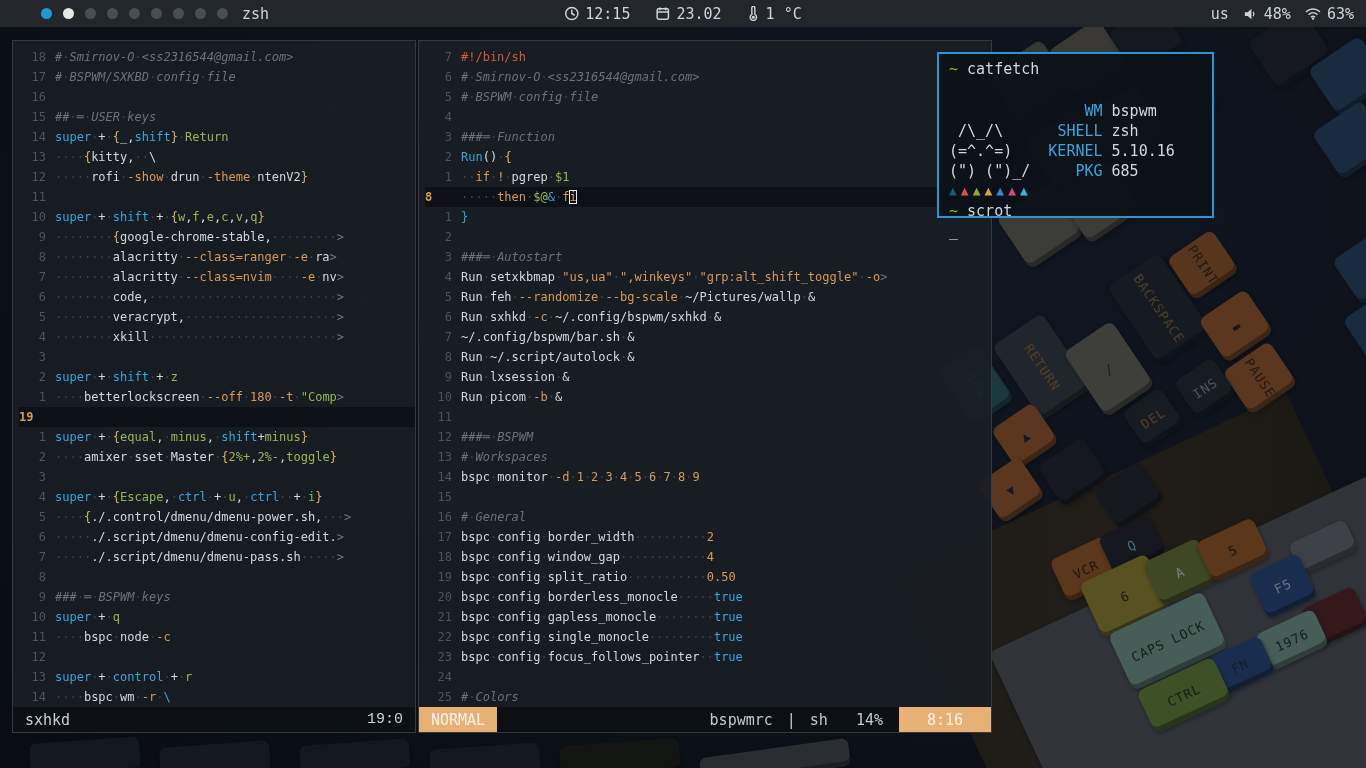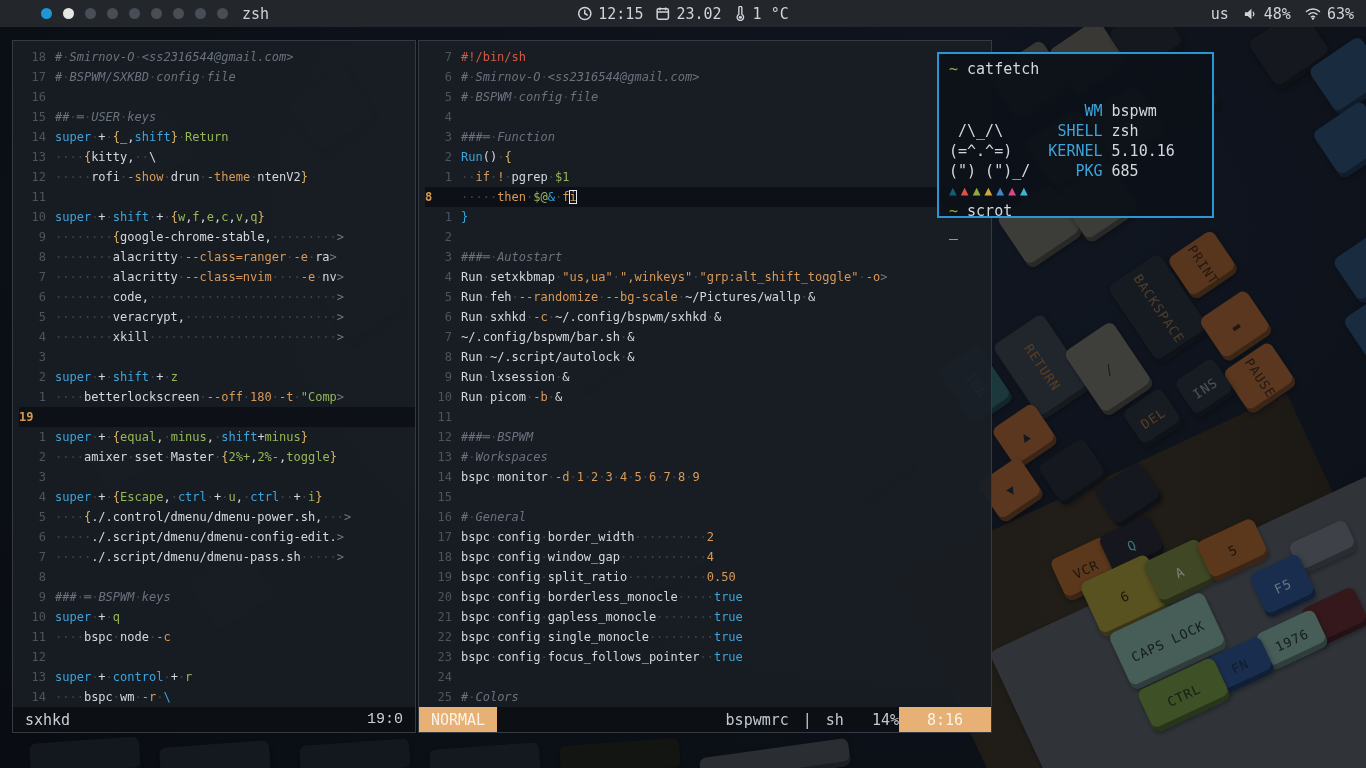--- a/index.html
+++ b/index.html
@@ -16,21 +16,21 @@
   #wpOverlay{position:absolute;inset:0;background:rgba(5,9,15,0.45);}
   
   #topbar{position:absolute;left:0;top:0;width:1366px;height:27px;background:#23272c;
     display:flex;align-items:center;color:var(--bar-fg);font-size:15px;z-index:40;}
   #wsDots{display:flex;align-items:center;gap:11px;padding-left:41px;}
   .dot{width:11px;height:11px;border-radius:50%;}
   .dot.focused{background:var(--ws-focused);}
   .dot.occupied{background:var(--ws-occupied);}
   .dot.empty{background:var(--ws-empty);}
   #barTitle{margin-left:14px;}
-  #barCenter{position:absolute;left:50%;transform:translateX(-50%);display:flex;gap:12px;align-items:center;}
+  #barCenter{position:absolute;left:50%;transform:translateX(-50%);display:flex;gap:25px;align-items:center;}
   .barItem{display:flex;align-items:center;gap:6px;}
   #barRight{position:absolute;right:12px;display:flex;gap:14px;align-items:center;}
   .micon{display:inline-block;}
   
   .window{position:absolute;background:rgba(25,29,36,0.92);border:1px solid #343a42;
     display:flex;flex-direction:column;z-index:10;}
   #winLeft{left:12px;top:40px;width:402px;height:691px;}
   #winRight{left:418px;top:40px;width:572px;height:691px;}
   .editor{flex:1;padding:6px 0 0 6px;overflow:hidden;font-size:12px;line-height:20px;}
   .row{display:flex;height:20px;white-space:pre;}
@@ -41,21 +41,21 @@
   .f{color:var(--fg);} .c{color:var(--comment);font-style:italic;}
   .b{color:var(--blue);} .g{color:var(--green);} .o{color:var(--orange);}
   .y{color:var(--yellow);} .r{color:var(--red);} .w{color:var(--wrap);}
   .sp{color:var(--dots);}
   .K{color:var(--orange);outline:1px solid #e9e9e9;outline-offset:-1px;}
   .statusline{flex:none;height:25px;background:rgba(12,15,20,0.96);display:flex;align-items:center;
     color:#ccd1d7;font-size:15px;}
   .sl-left{padding-left:12px;} .sl-spacer{flex:1;} .sl-right{padding-right:12px;font-family:Liberation Mono, monospace;}
   .badge{height:25px;display:flex;align-items:center;justify-content:center;
     background:var(--badge-bg);color:var(--badge-fg);}
-  #modeBadge{width:78px;} #posBadge{width:92px;}
+  #modeBadge{width:78px;} #posBadge{width:92px;margin-left:16px;}
   .sl-mid{color:#c3c9cf;}
   
   #floatTerm{position:absolute;left:937px;top:52px;width:277px;height:166px;z-index:30;
     background:rgba(13,17,24,0.96);border:2px solid var(--float-border);box-sizing:border-box;
     padding:5px 10px;font-size:15px;line-height:20px;color:var(--fg);}
   #floatTerm .line{white-space:pre;height:20px;}
   #floatTerm .line.gap{margin-top:22px;}
   .p{color:var(--prompt);}
   .tri{font-size:13px;letter-spacing:4px;}
 </style>

